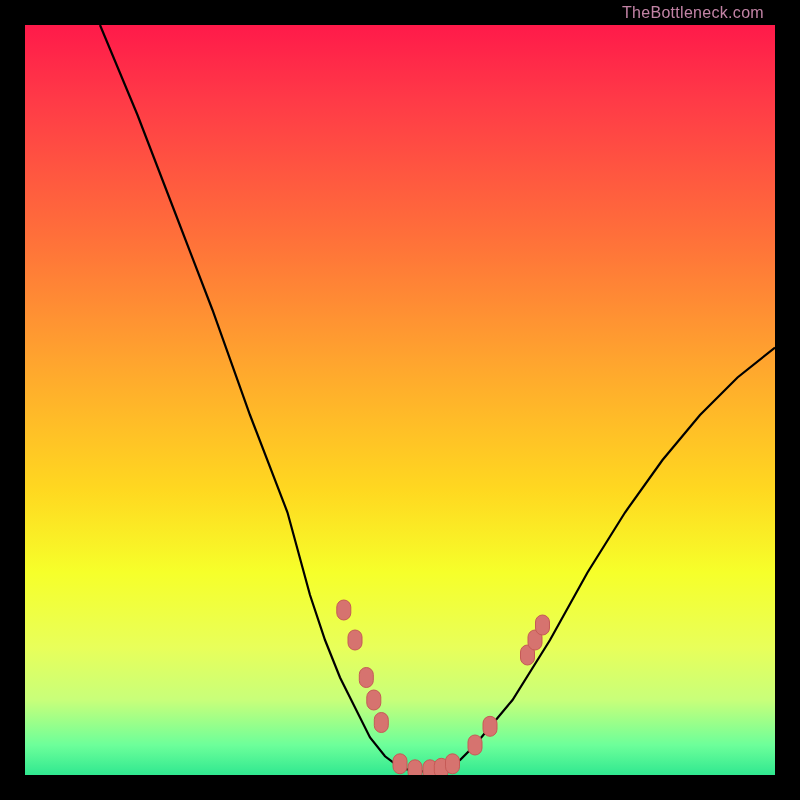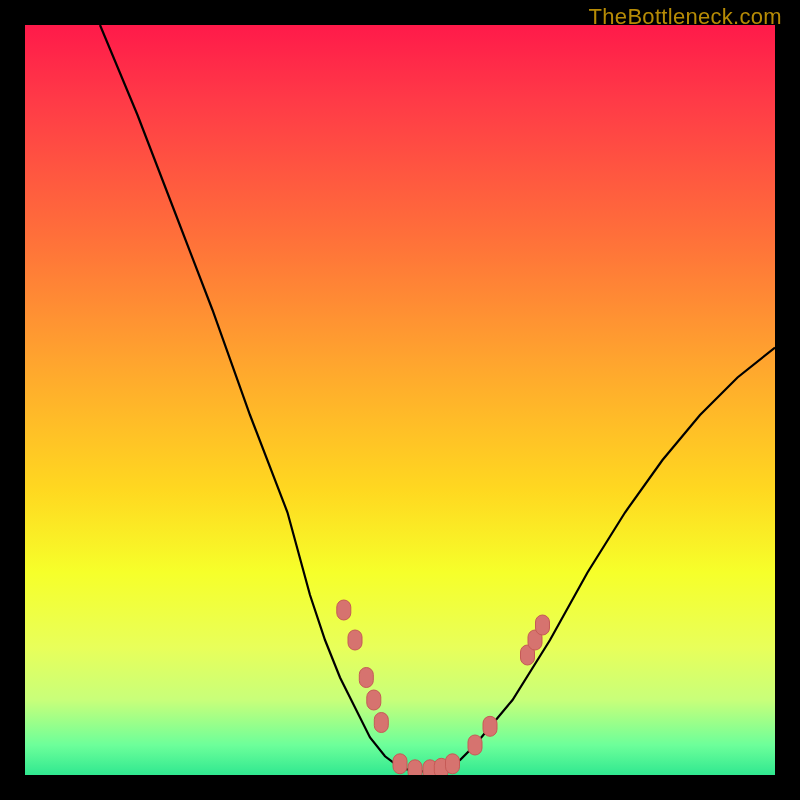--- a/index.html
+++ b/index.html
@@ -35,23 +35,23 @@
       #f6ff2a 73%,
       #e8ff5a 83%,
       #c8ff7a 90%,
       #6dff9a 96%,
       #30e890 100%
     );
   }
   .watermark {
     position: absolute;
     top: 4px;
-    right: 18px;
-    color: #eab308;
-    font-size: 22px;
+    right: 36px;
+    color: #f9a8d4;
+    font-size: 16px;
     font-weight: 500;
     letter-spacing: 0.3px;
     opacity: 0.78;
     font-family: Arial, sans-serif;
   }
   svg.curve {
     position: absolute;
     left: 0;
     top: 0;
     width: 750px;

